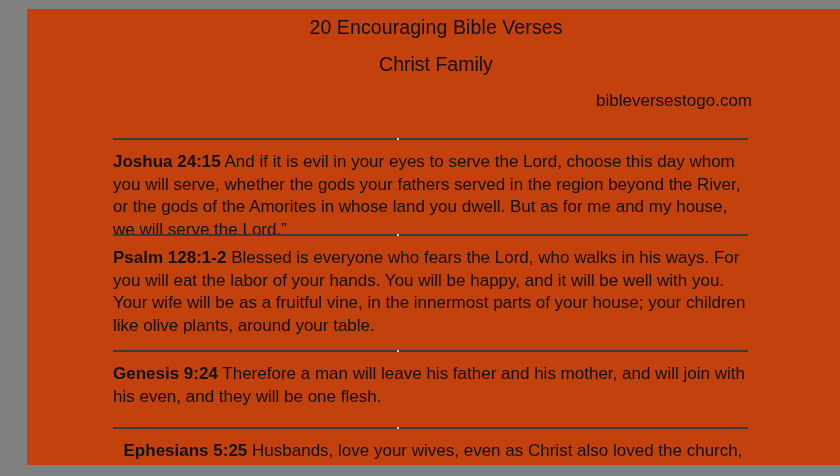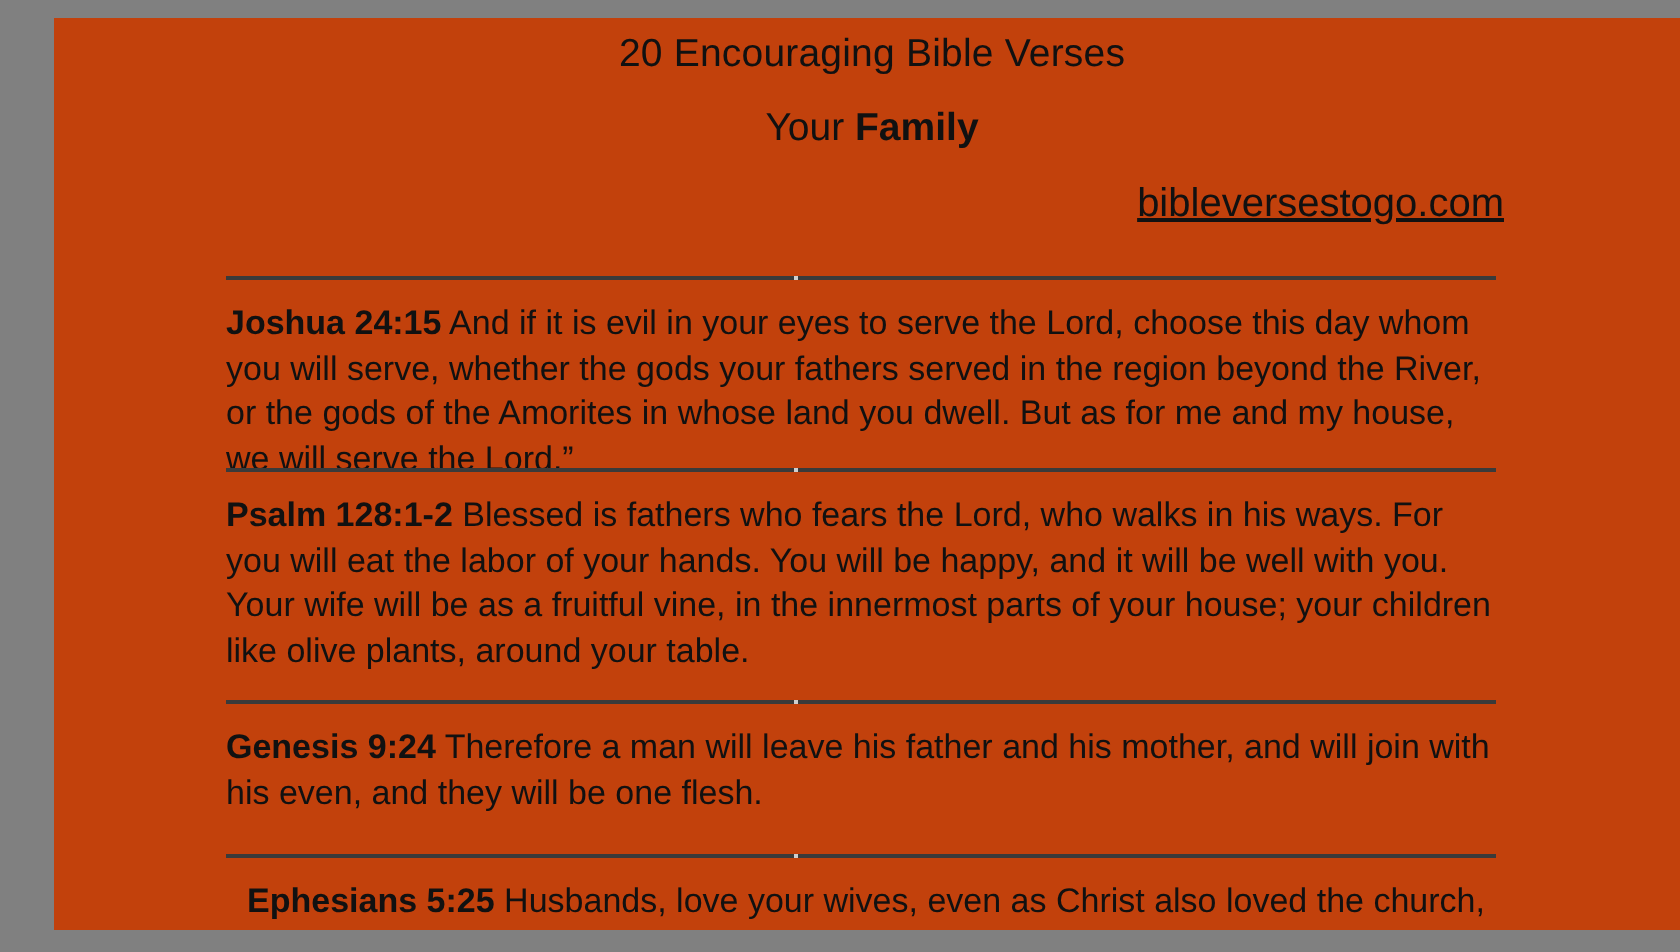--- a/index.html
+++ b/index.html
@@ -32,27 +32,26 @@
       letter-spacing: 0.1px;
     }
     .subtitle {
       position: absolute;
       left: 0;
       width: 818px;
       text-align: center;
       font-size: 19.5px;
       top: 44px;
     }
-    .subtitle b { font-weight: bold; }
+    .subtitle b { font-weight: normal; }
     .site {
       position: absolute;
       right: 93px;
       top: 82px;
-      font-size: 20px;
-      text-decoration: underline;
+      font-size: 17px;
     }
     .rule {
       position: absolute;
       left: 86px;
       width: 635px;
       height: 2px;
       background: #3a3a3a;
     }
     .rule .gap {
       position: absolute;
@@ -70,41 +69,41 @@
       line-height: 22.5px;
     }
     .verse .ref { font-weight: bold; }
   </style>
 </head>
 <body>
 
 <div class="page">
   <div class="title">20 Encouraging Bible Verses</div>
   <div class="subtitle">
-    <span>Your</span>
+    <span>Christ</span>
     <b>Family</b>
   </div>
   <div class="site">bibleversestogo.com</div>
 
   <div class="rule" style="top:129px;">
       <span class="gap"></span>
     </div>
 
   <div class="verse" style="top:142px;">
     <span class="ref">Joshua 24:15</span>
     <span>And if it is evil in your eyes to serve the Lord, choose this day whom you will serve, whether the gods your fathers served in the region beyond the River, or the gods of the Amorites in whose land you dwell. But as for me and my house, we will serve the Lord.”</span>
   </div>
 
   <div class="rule" style="top:225px;">
       <span class="gap"></span>
     </div>
 
   <div class="verse" style="top:238px;">
     <span class="ref">Psalm 128:1-2</span>
-    <span>Blessed is fathers who fears the Lord, who walks in his ways. For you will eat the labor of your hands. You will be happy, and it will be well with you. Your wife will be as a fruitful vine, in the innermost parts of your house; your children like olive plants, around your table.</span>
+    <span>Blessed is everyone who fears the Lord, who walks in his ways. For you will eat the labor of your hands. You will be happy, and it will be well with you. Your wife will be as a fruitful vine, in the innermost parts of your house; your children like olive plants, around your table.</span>
   </div>
 
   <div class="rule" style="top:341px;">
       <span class="gap"></span>
     </div>
 
   <div class="verse" style="top:354px;">
     <span class="ref">Genesis 9:24</span>
     <span>Therefore a man will leave his father and his mother, and will join with his even, and they will be one flesh.</span>
   </div>

